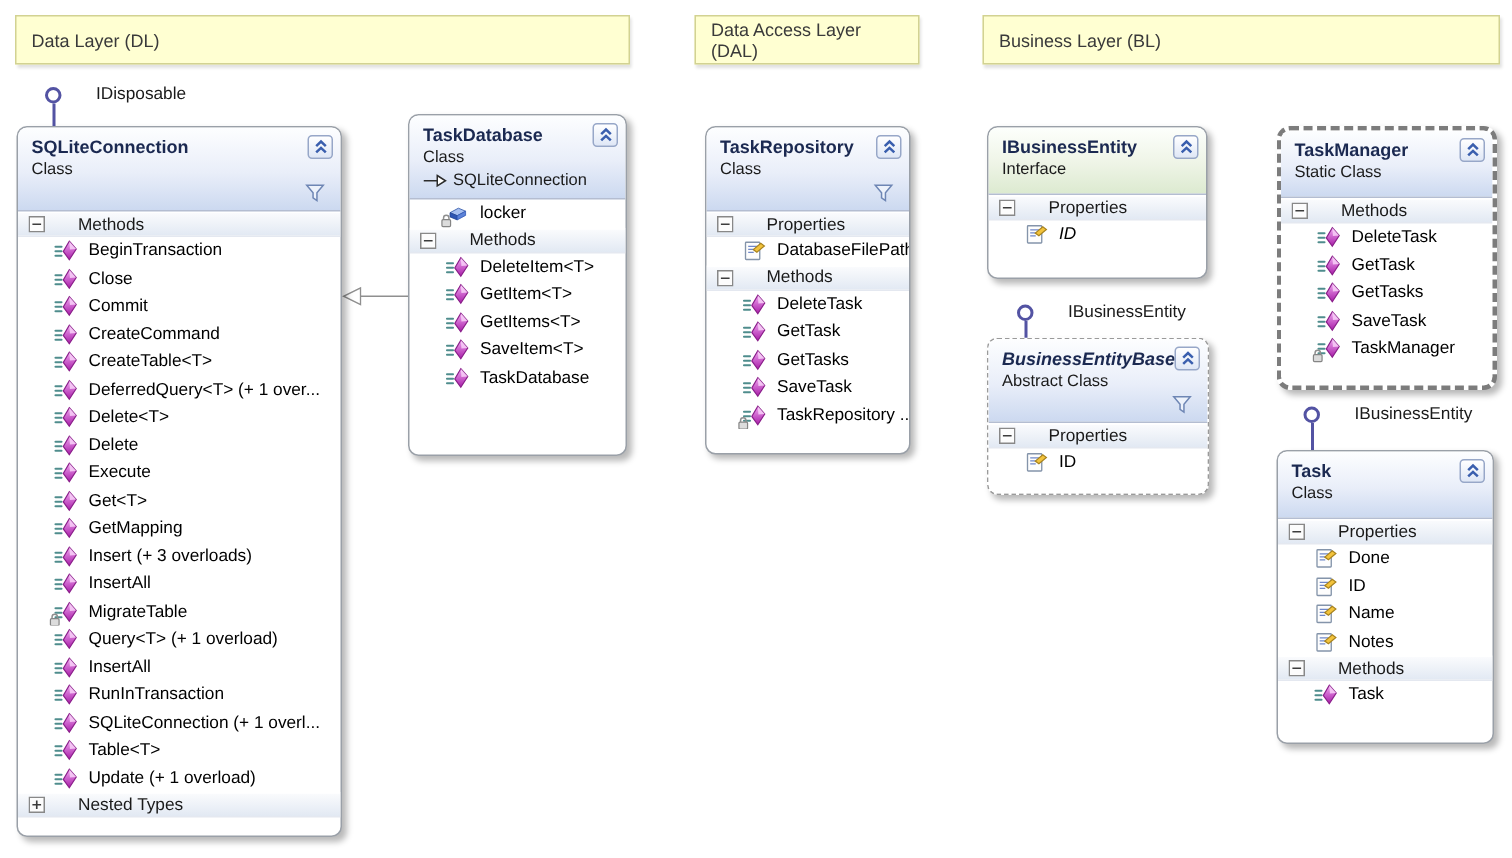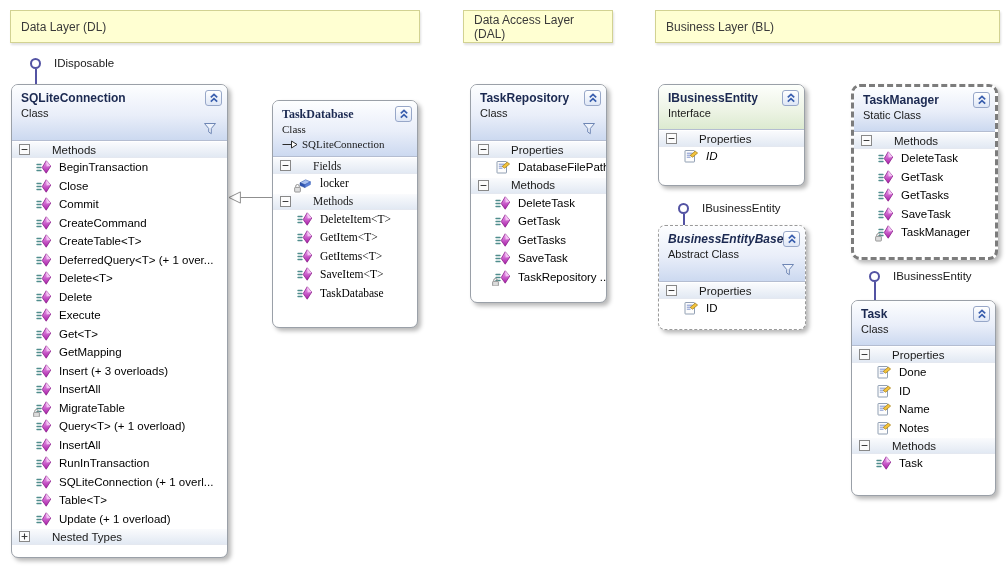--- a/index.html
+++ b/index.html
@@ -39,21 +39,21 @@
 
   .mrow  { display:flex; align-items:center; gap:7px; height:18.5px; padding-left:24px;
            font-size:11.5px; color:#000; white-space:nowrap; overflow:hidden; flex:0 0 auto; }
   .micon { position:relative; width:16px; height:16px; flex:0 0 16px; }
   .micon .mainsvg { position:absolute; left:0; top:0; }
   .micon .locksvg { position:absolute; left:-4px; bottom:-2px; }
   .mname.italic { font-style:italic; }
 
   
   .lolli  { position:absolute; }
-  .lrow   { display:flex; align-items:center; gap:13px; }
+  .lrow   { display:flex; align-items:center; gap:23px; }
   .lcircle{ width:11px; height:11px; border:2px solid #5353a3; border-radius:50%; background:#fff; display:inline-block; flex:0 0 11px; }
   .llabel { font-size:11.5px; color:#1a1a1a; white-space:nowrap; }
   .lstem  { width:2px; background:#5353a3; margin-left:5px; }
 
   
   .conn-line { position:absolute; height:1px; background:#8f8f8f; }
   .conn-tri  { position:absolute; }
 
   svg { display:block; }
   #svg-defs { position:absolute; width:0; height:0; overflow:hidden; }
@@ -343,41 +343,35 @@
         <span class="mname">Update (+ 1 overload)</span>
       </div>
     <div class="csec-head">
       <svg width="11" height="11">
           <use href="#i-plus"></use>
         </svg>
       <span>Nested Types</span>
     </div>
   </div>
 
-  <div class="cbox" style="left:272px;top:100px;width:146px;height:228px;font-family:Liberation Serif, serif;">
+  <div class="cbox" style="left:272px;top:76px;width:146px;height:228px;">
     <div class="chead blue">
       <div class="ctitle">TaskDatabase</div>
       <div class="csub">Class</div>
       <div class="cbase">
         <svg width="16" height="9">
             <use href="#i-inherit"></use>
           </svg>
         <span>SQLiteConnection</span>
       </div>
       <div class="collapse-btn">
           <svg width="12" height="12">
             <use href="#i-chev"></use>
           </svg>
         </div>
-    </div>
-    <div class="csec-head">
-      <svg width="11" height="11">
-          <use href="#i-minus"></use>
-        </svg>
-      <span>Fields</span>
     </div>
     <div class="mrow">
         <span class="micon">
           <svg class="mainsvg" width="16" height="16">
             <use href="#i-field"></use>
           </svg>
           <svg class="locksvg" width="9" height="10">
             <use href="#i-lock"></use>
           </svg>
         </span>

